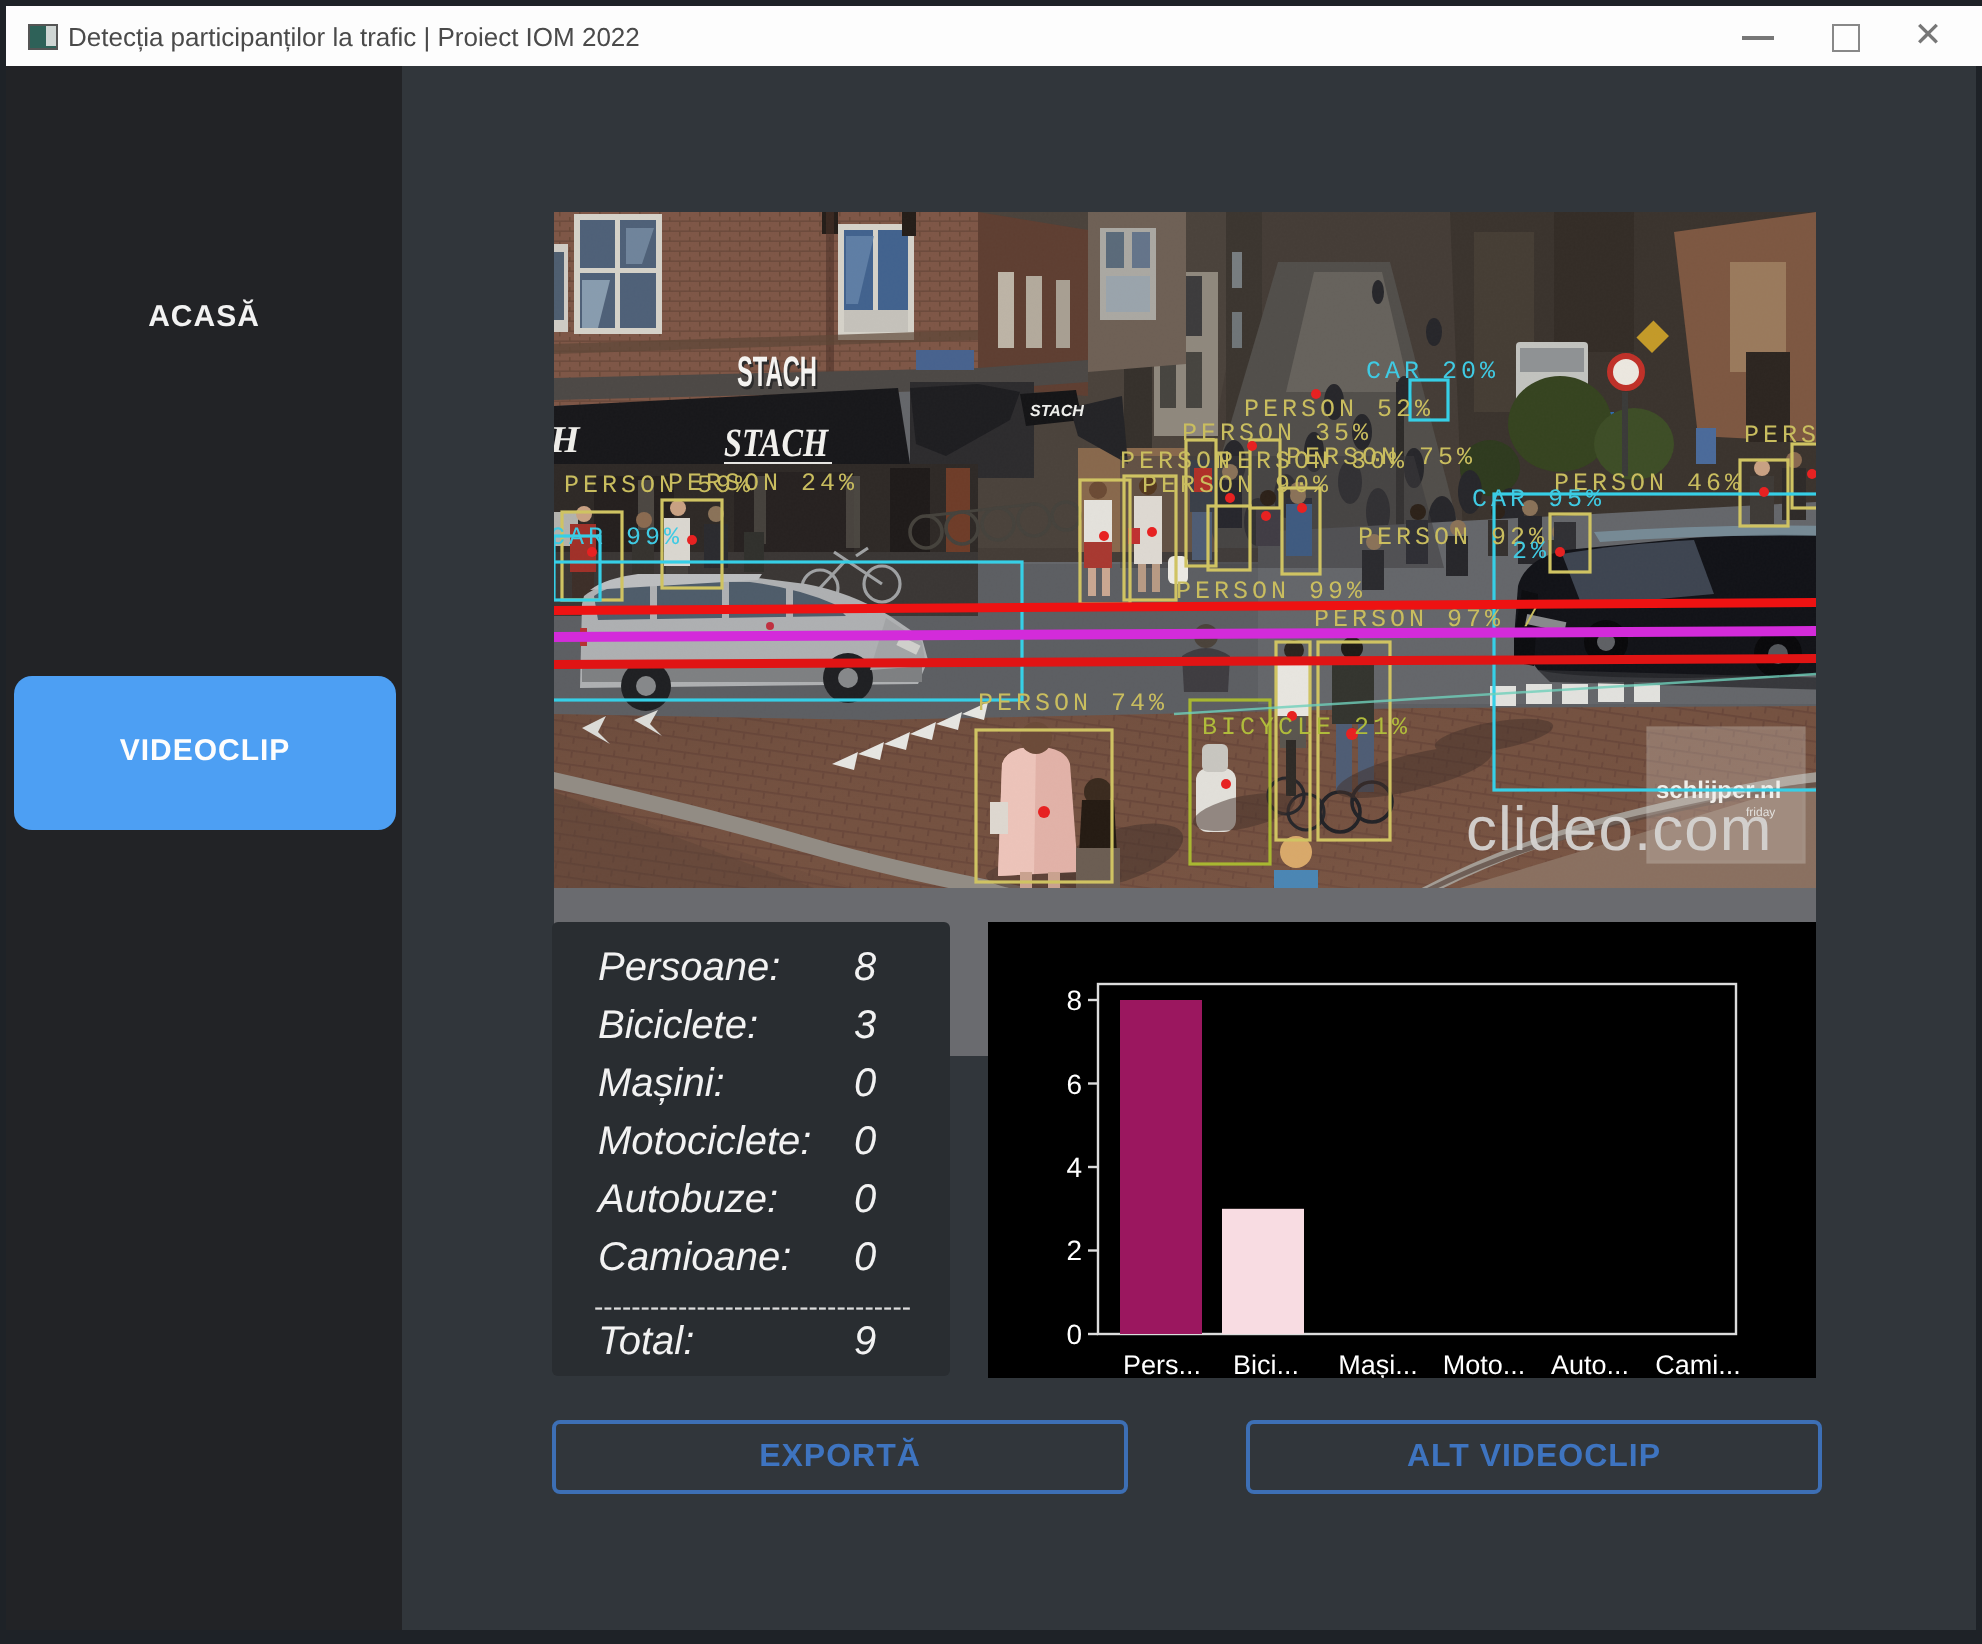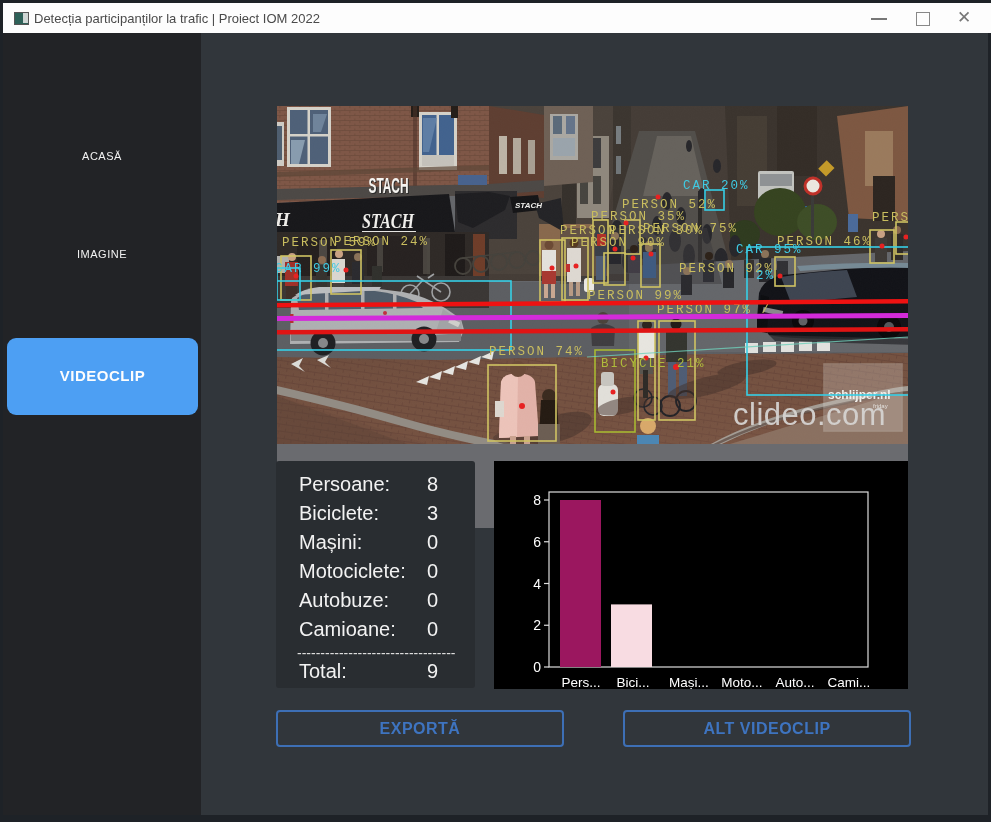--- a/index.html
+++ b/index.html
@@ -4,25 +4,25 @@
 <style>
   html,body{margin:0;padding:0;}
   body{width:991px;height:822px;overflow:hidden;background:#1e2227;font-family:"Liberation Sans",sans-serif;}
   .window{position:absolute;left:3px;top:3px;width:985px;height:812px;background:#31363b;}
   .titlebar{position:absolute;left:0;top:0;width:985px;height:30px;background:#fdfdfd;padding-left:35px;}
   .titletext{position:absolute;left:29px;top:8px;font-size:13px;color:#4a4a4a;}
   .appicon{position:absolute;left:11px;top:9px;width:13px;height:11px;border:1px solid #555;background:#2e6158;}
   .appicon .in{position:absolute;right:0px;top:0px;width:5px;height:10px;background:#cfd6d4;}
   .wbtn{position:absolute;top:0;width:16px;text-align:center;color:#666;font-size:15px;}
   .sidebar{position:absolute;left:0;top:30px;width:198px;height:782px;background:#222326;}
-  .navitem{position:absolute;width:198px;text-align:center;color:#f2f2f2;font-weight:normal;font-size:11px;letter-spacing:0.5px;}
+  .navitem{position:absolute;width:198px;text-align:center;color:#f2f2f2;font-weight:bold;font-size:15px;letter-spacing:0.5px;}
   .navbtn{position:absolute;left:4px;top:281px;width:191px;height:77px;background:#4d9ff3;border-radius:9px;margin-top:24px;}
   .navbtn span{position:absolute;width:100%;text-align:center;top:29px;color:#fdfdfd;font-weight:bold;font-size:15px;letter-spacing:0.5px;}
   .stats{position:absolute;left:273px;top:458px;width:199px;height:227px;background:#292d31;border-radius:3px;color:#f2f2f2;font-size:20px;}
-  .srow{position:absolute;left:23px;width:160px;}
+  .srow{position:absolute;left:23px;width:160px;font-style:italic;}
   .snum{position:absolute;left:128px;}
   .dash{position:absolute;left:21px;top:184px;width:172px;color:#dcdcdc;font-size:14px;letter-spacing:0px;overflow:hidden;white-space:nowrap;}
   .chartpanel{position:absolute;left:491px;top:458px;width:414px;height:228px;background:#000;}
   .btn{position:absolute;top:707px;height:33px;border:2px solid #3d6fb5;border-radius:4px;color:#3e74c0;font-weight:bold;font-size:16px;text-align:center;letter-spacing:0.5px;}
   .btn span{position:relative;top:8px;}
   .videowrap{position:absolute;left:274px;top:103px;width:631px;height:422px;background:#6a6b6f;}
 </style>
 </head>
 <body>
 <div class="window">
@@ -30,21 +30,20 @@
     <div class="appicon">
         <div class="in"></div>
       </div>
     <div class="titletext" style="left:31px;">Detecția participanților la trafic | Proiect IOM 2022</div>
     <div style="position:absolute;left:868px;top:15px;width:16px;height:2px;background:#777;"></div>
     <div style="position:absolute;left:913px;top:9px;width:12px;height:12px;border:1.5px solid #888;"></div>
     <div class="wbtn" style="left:953px;top:4px;font-size:17px;color:#777;">✕</div>
   </div>
   <div class="sidebar">
     <div class="navitem" style="top:117px;">ACASĂ</div>
-    <div class="navitem" style="top:215px;">IMAGINE</div>
     <div class="navbtn">
         <span>VIDEOCLIP</span>
       </div>
   </div>
 
   <div class="videowrap" id="video">
   <svg width="631" height="338" viewBox="0 0 631 338">
   <defs>
     <pattern id="bk" width="10" height="5" patternUnits="userSpaceOnUse">
       <rect width="10" height="5" fill="#7e5646"></rect>

